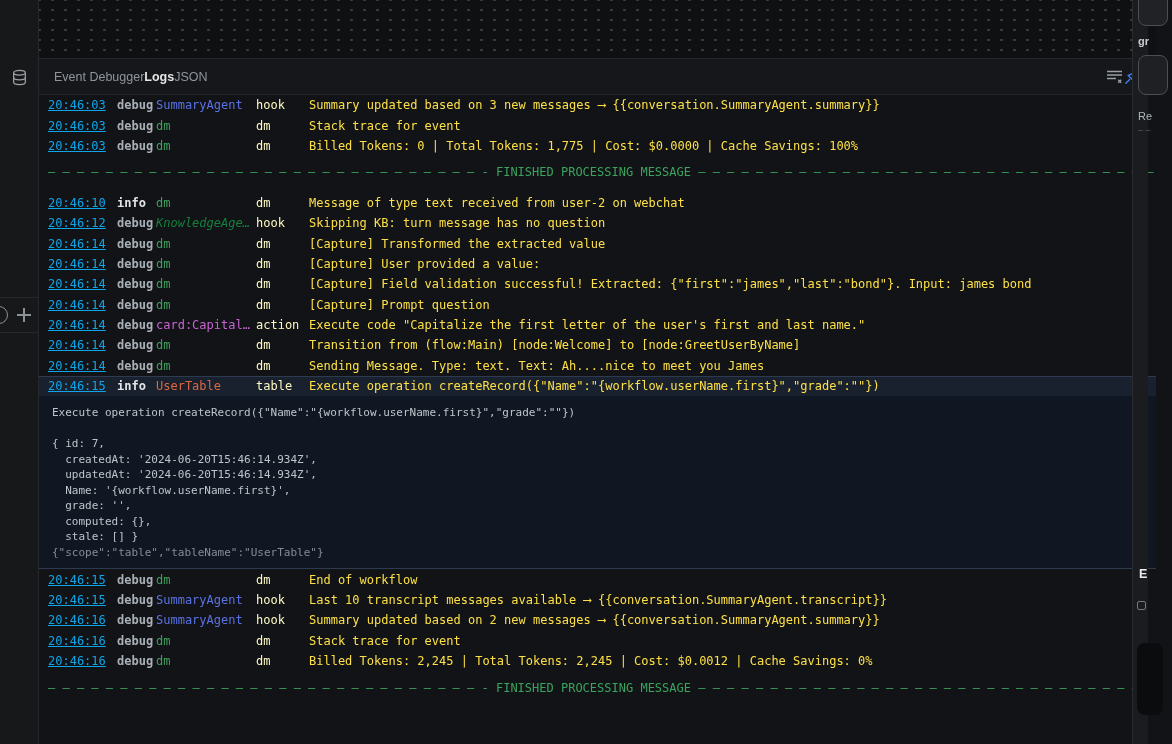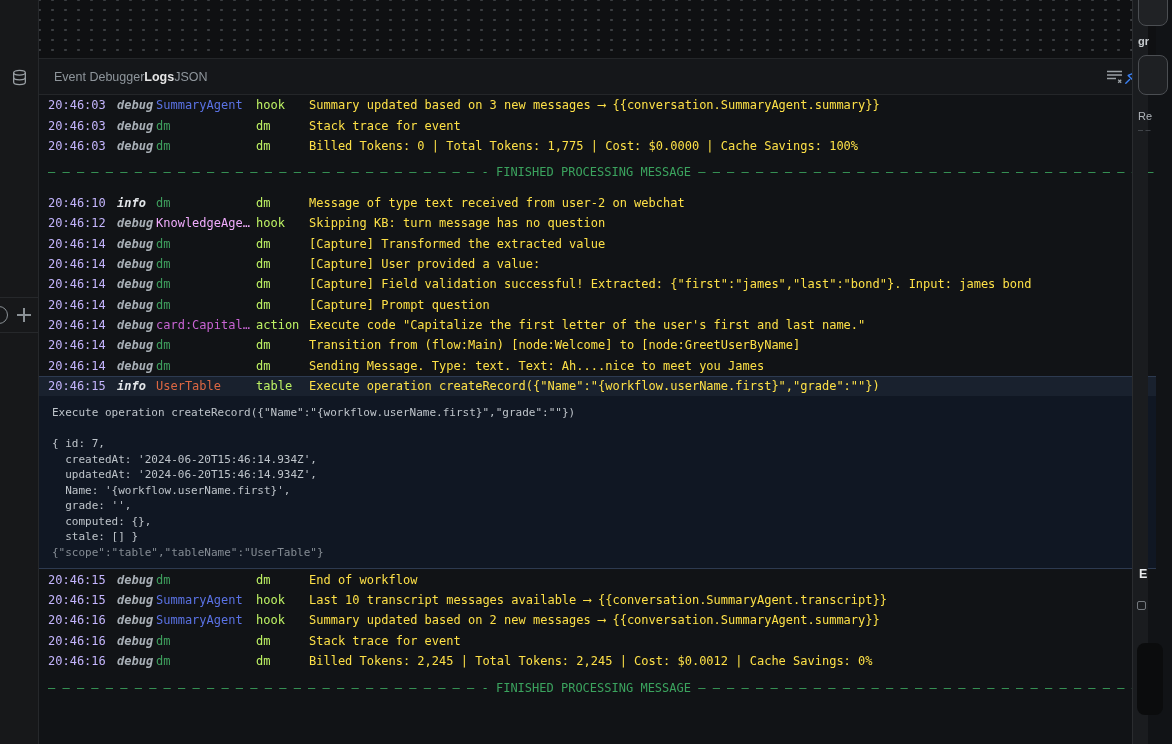--- a/index.html
+++ b/index.html
@@ -30,24 +30,24 @@
     font-family:"Liberation Sans", sans-serif; font-size:12.5px; color:#8f969c; }
   .tab { cursor:pointer; }
   .tab.active { color:#e5e5e5; font-weight:bold; }
   .tab-spacer { flex:1; }
   .tab-iconbtn { width:18px; height:18px; display:flex; align-items:center; justify-content:center; cursor:pointer; }
   
   .logs { position:relative; height:648px; overflow:hidden; font-size:12px; }
   .log-row { display:grid; grid-template-columns:69px 39px 100px 53px 1fr;
     height:20.4px; align-items:center; padding-left:9px; white-space:pre; }
   .log-row > span { overflow:hidden; white-space:pre; }
-  .c-time { color:#c4b5fd; }
-  .c-level { font-weight:bold; color:#a9b0b7;font-style:italic; }
+  .c-time { color:#0ea5e9;text-decoration:underline; }
+  .c-level { font-weight:bold; color:#a9b0b7; }
   .c-level.info { color:#e2e5e8; }
-  .c-cat { color:#bef264; }
+  .c-cat { color:#fef9c3; }
   .c-msg { color:#fde047; }
   .log-row.selected { background:#19212e; box-shadow:inset 0 1px 0 #2d3a50; }
   .gap-small { height:6px; }
   .gap-large { height:10px; }
   .sep-row { height:20.4px; display:flex; align-items:center; padding-left:9px;
     color:#3ba35e; white-space:pre; overflow:hidden; }
   .expanded { background:#101723; border-bottom:1px solid #2d3a50;
     padding:9px 8px 8px 13px; font-size:11px; line-height:15.5px;
     color:#bec4ca; white-space:pre; overflow:hidden; }
   .expanded .meta { color:#858c94; }
@@ -101,21 +101,21 @@
     </span>
   </div>
   <div class="logs" id="log-list">
       <div class="log-row"><span class="c-time">20:46:03</span><span class="c-level debug">debug</span><span class="c-agent" style="color: rgb(90, 114, 228);">SummaryAgent</span><span class="c-cat">hook</span><span class="c-msg">Summary updated based on 3 new messages ⟶ {{conversation.SummaryAgent.summary}}</span></div>
       <div class="log-row"><span class="c-time">20:46:03</span><span class="c-level debug">debug</span><span class="c-agent" style="color: rgb(63, 160, 94);">dm</span><span class="c-cat">dm</span><span class="c-msg">Stack trace for event</span></div>
       <div class="log-row"><span class="c-time">20:46:03</span><span class="c-level debug">debug</span><span class="c-agent" style="color: rgb(63, 160, 94);">dm</span><span class="c-cat">dm</span><span class="c-msg">Billed Tokens: 0 | Total Tokens: 1,775 | Cost: $0.0000 | Cache Savings: 100%</span></div>
       <div class="gap-small"></div>
       <div class="sep-row">— — — — — — — — — — — — — — — — — — — — — — — — — — — — — — - FINISHED PROCESSING MESSAGE — — — — — — — — — — — — — — — — — — — — — — — — — — — — — — — — — — — — — — — — </div>
       <div class="gap-large"></div>
       <div class="log-row"><span class="c-time">20:46:10</span><span class="c-level info">info</span><span class="c-agent" style="color: rgb(63, 160, 94);">dm</span><span class="c-cat">dm</span><span class="c-msg">Message of type text received from user-2 on webchat</span></div>
-      <div class="log-row"><span class="c-time">20:46:12</span><span class="c-level debug">debug</span><span class="c-agent" style="color: #f0abfc;">KnowledgeAge…</span><span class="c-cat">hook</span><span class="c-msg">Skipping KB: turn message has no question</span></div>
+      <div class="log-row"><span class="c-time">20:46:12</span><span class="c-level debug">debug</span><span class="c-agent" style="color: #15803d; font-style: italic;">KnowledgeAge…</span><span class="c-cat">hook</span><span class="c-msg">Skipping KB: turn message has no question</span></div>
       <div class="log-row"><span class="c-time">20:46:14</span><span class="c-level debug">debug</span><span class="c-agent" style="color: rgb(63, 160, 94);">dm</span><span class="c-cat">dm</span><span class="c-msg">[Capture] Transformed the extracted value</span></div>
       <div class="log-row"><span class="c-time">20:46:14</span><span class="c-level debug">debug</span><span class="c-agent" style="color: rgb(63, 160, 94);">dm</span><span class="c-cat">dm</span><span class="c-msg">[Capture] User provided a value:</span></div>
       <div class="log-row"><span class="c-time">20:46:14</span><span class="c-level debug">debug</span><span class="c-agent" style="color: rgb(63, 160, 94);">dm</span><span class="c-cat">dm</span><span class="c-msg">[Capture] Field validation successful! Extracted: {"first":"james","last":"bond"}. Input: james bond</span></div>
       <div class="log-row"><span class="c-time">20:46:14</span><span class="c-level debug">debug</span><span class="c-agent" style="color: rgb(63, 160, 94);">dm</span><span class="c-cat">dm</span><span class="c-msg">[Capture] Prompt question</span></div>
       <div class="log-row"><span class="c-time">20:46:14</span><span class="c-level debug">debug</span><span class="c-agent" style="color: rgb(201, 100, 212);">card:Capital…</span><span class="c-cat">action</span><span class="c-msg">Execute code "Capitalize the first letter of the user's first and last name."</span></div>
       <div class="log-row"><span class="c-time">20:46:14</span><span class="c-level debug">debug</span><span class="c-agent" style="color: rgb(63, 160, 94);">dm</span><span class="c-cat">dm</span><span class="c-msg">Transition from (flow:Main) [node:Welcome] to [node:GreetUserByName]</span></div>
       <div class="log-row"><span class="c-time">20:46:14</span><span class="c-level debug">debug</span><span class="c-agent" style="color: rgb(63, 160, 94);">dm</span><span class="c-cat">dm</span><span class="c-msg">Sending Message. Type: text. Text: Ah....nice to meet you James</span></div>
       <div class="log-row selected"><span class="c-time">20:46:15</span><span class="c-level info">info</span><span class="c-agent" style="color: rgb(221, 103, 66);">UserTable</span><span class="c-cat">table</span><span class="c-msg">Execute operation createRecord({"Name":"{workflow.userName.first}","grade":""})</span></div>
       <div class="expanded"><div>Execute operation createRecord({"Name":"{workflow.userName.first}","grade":""})
 

